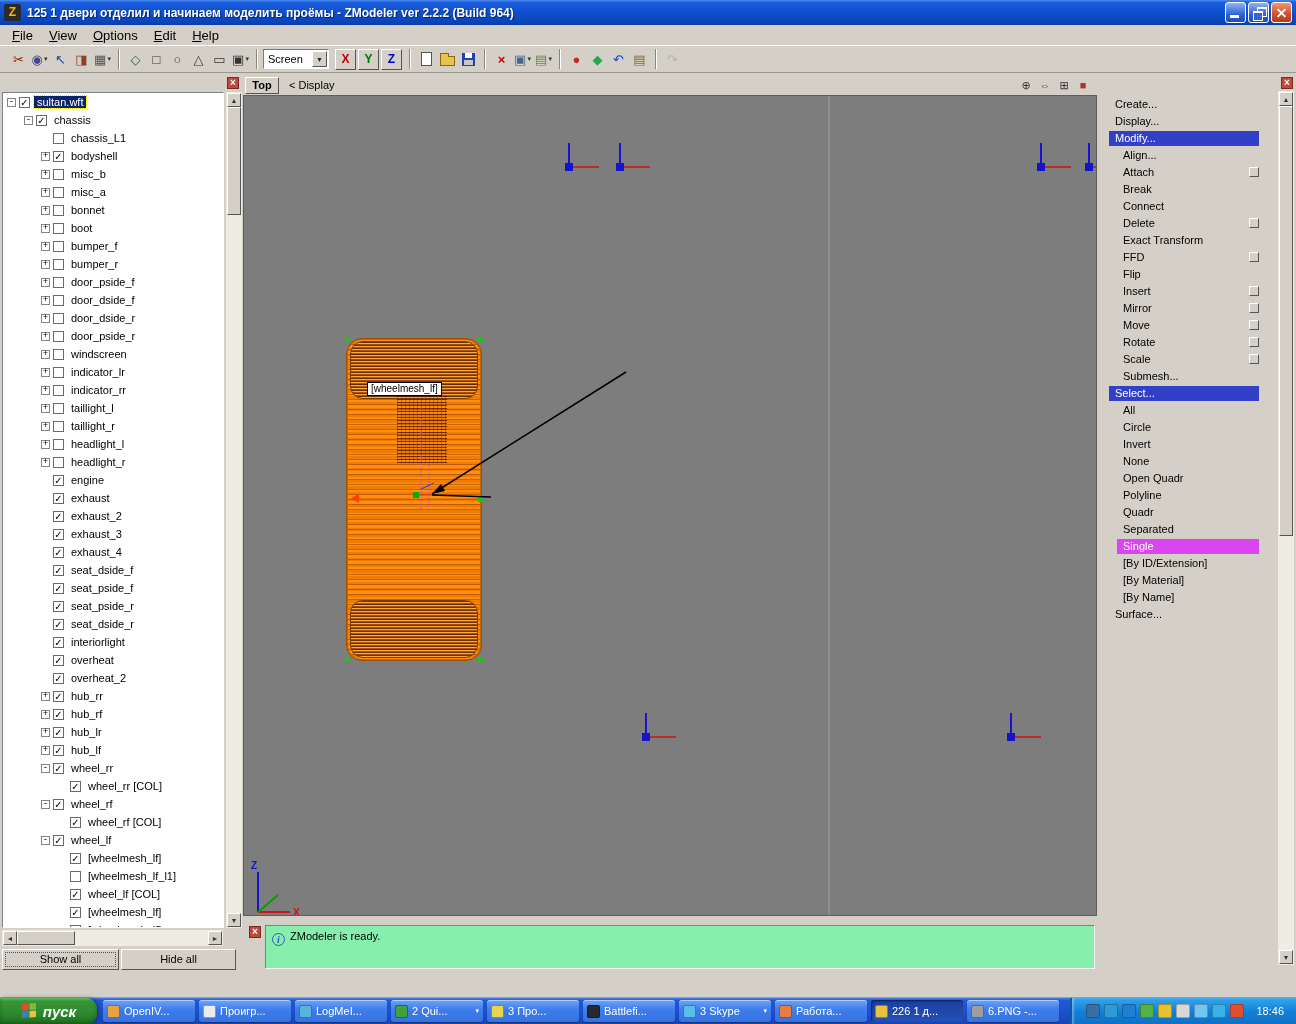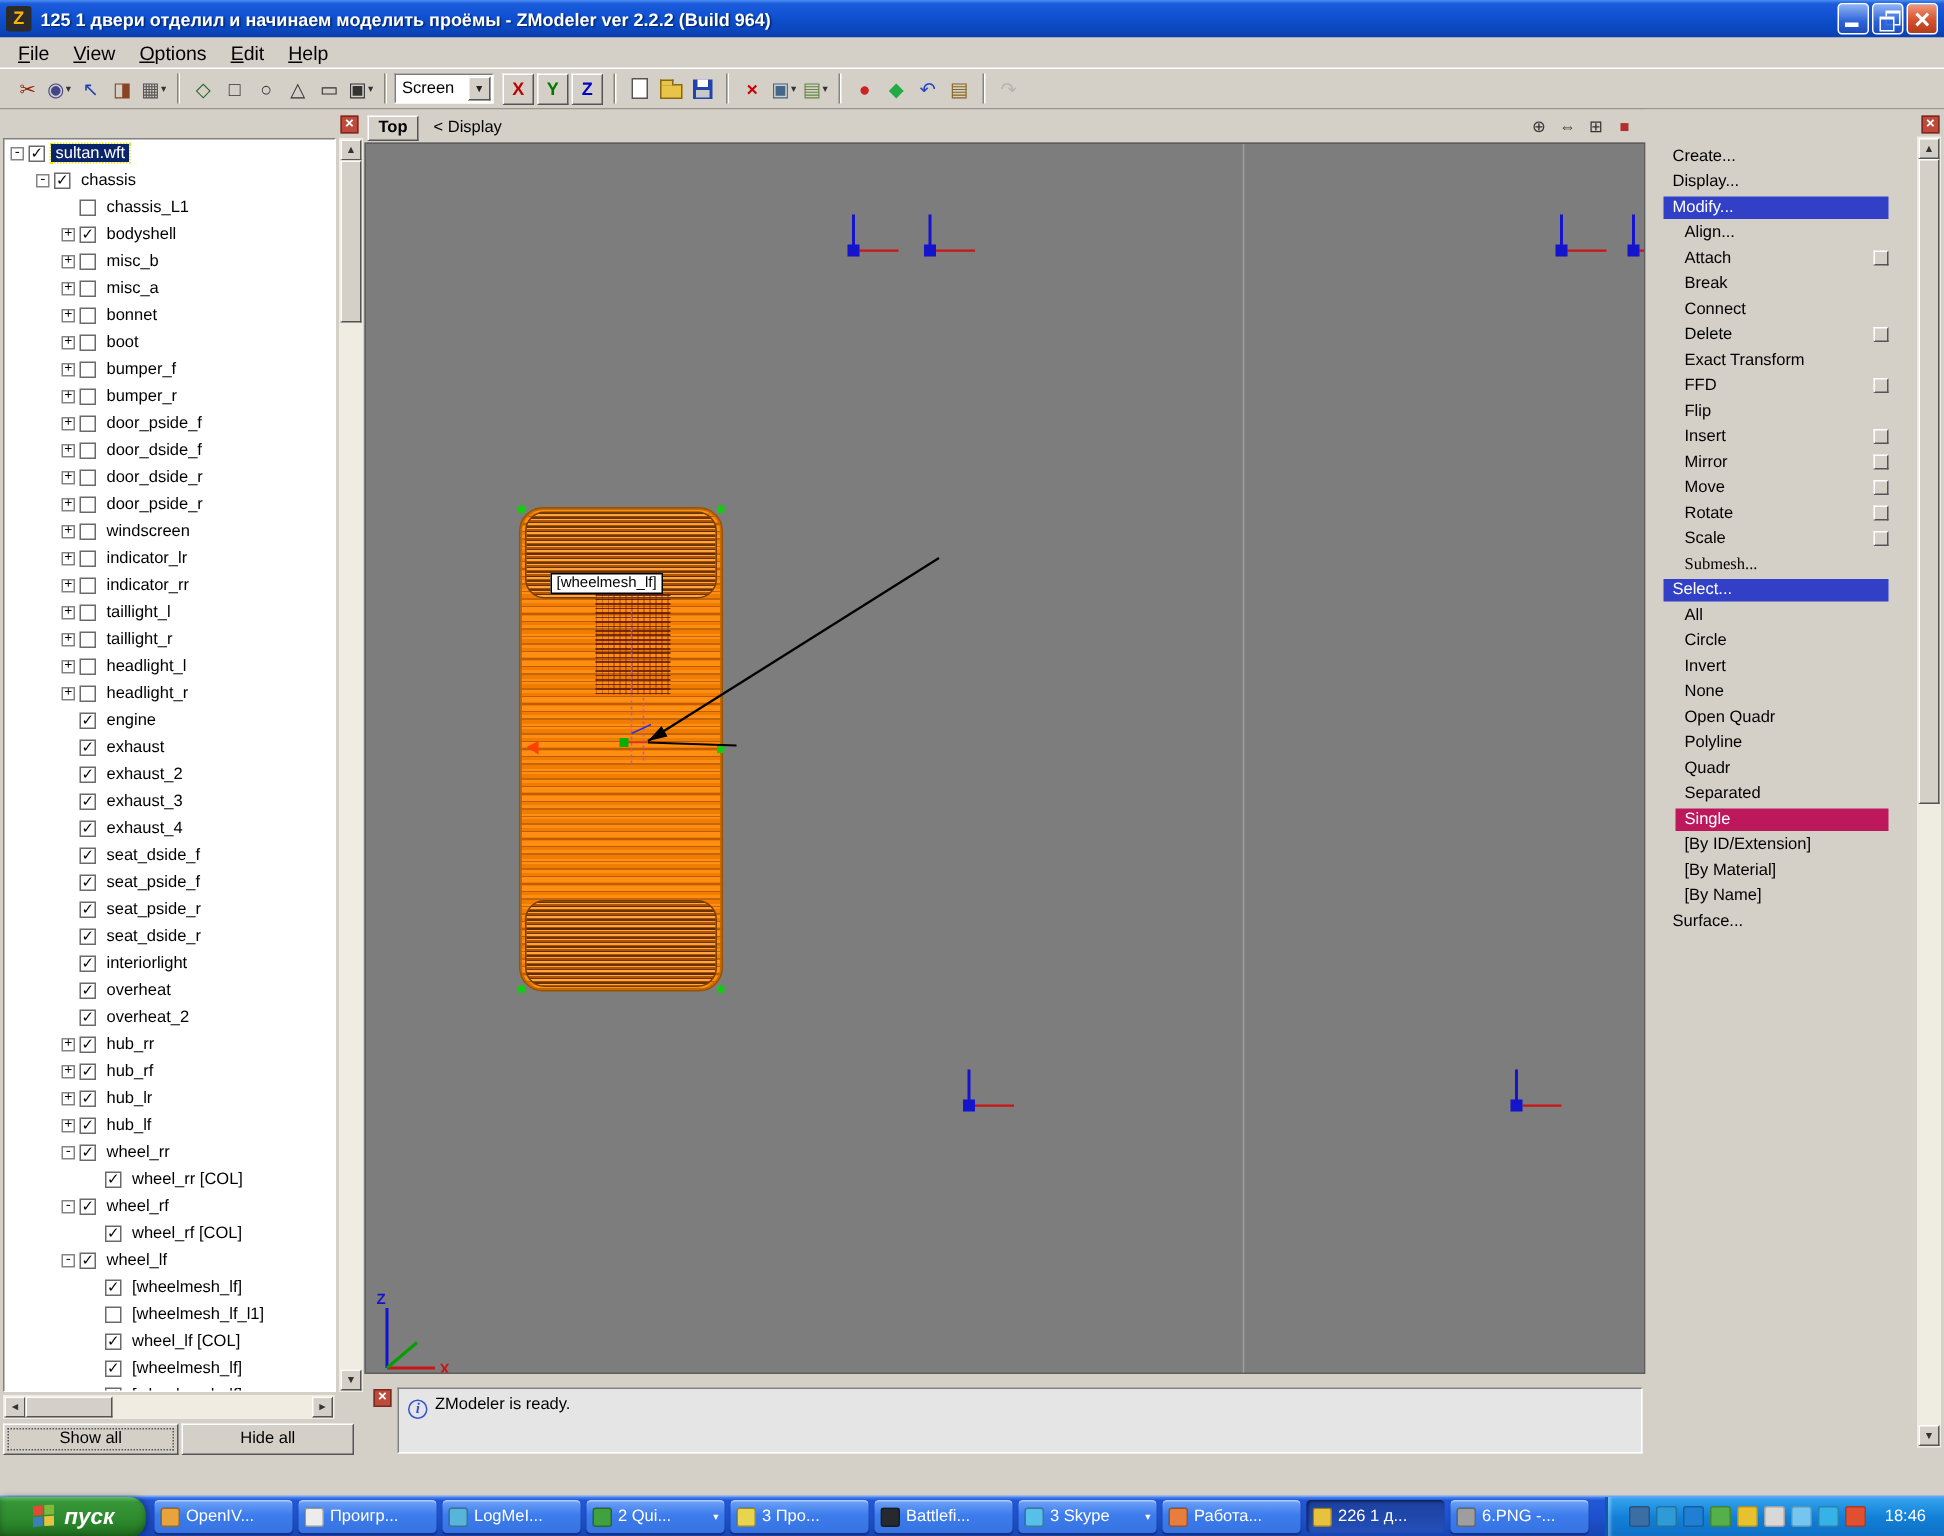--- a/index.html
+++ b/index.html
@@ -119,37 +119,37 @@
       repeating-linear-gradient(0deg, rgba(90,20,10,.8) 0 1px, rgba(0,0,0,0) 1px 3px),
       repeating-linear-gradient(90deg, rgba(120,40,20,.4) 0 1px, rgba(0,0,0,0) 1px 4px);}
   .sel-marker{position:absolute;width:5px;height:5px;background:#17C817;}
   .sm-tl{left:-2px;top:-2px;} .sm-tr{right:-2px;top:-2px;}
   .sm-bl{left:-2px;bottom:-2px;} .sm-br{right:-2px;bottom:-2px;}
   .sm-mr{right:-2px;top:158px;}
   .obj-label{position:absolute;left:123px;top:286px;background:#fff;border:1px solid #000;
     font-size:10px;line-height:12px;padding:0 3px;color:#000;}
   .vp-msgbar{position:absolute;left:0;top:852px;width:854px;height:46px;}
   .msg-close{position:absolute;left:6px;top:1px;}
-  .msg-box{position:absolute;left:22px;top:0;width:830px;height:44px;background:#e5e5e5;
+  .msg-box{position:absolute;left:22px;top:0;width:830px;height:44px;background:#86efac;
     border:1px solid;border-color:#808080 #fff #fff #808080;font-size:11px;padding:4px 6px;}
   .info-icon{display:inline-block;width:13px;height:13px;border-radius:50%;border:1px solid #3355D0;
     color:#3355D0;text-align:center;vertical-align:-3px;margin-right:5px;}
   .info-icon::before{content:"i";font-family:"Liberation Serif",serif;font-style:italic;font-weight:bold;
     font-size:10px;line-height:11px;display:block;}
 
   
   .right-panel{position:absolute;left:1097px;top:0;width:199px;height:902px;background:#D4D0C8;}
   .rp-close{position:absolute;right:3px;top:4px;}
   .rp-scroll{right:2px;top:18px;height:874px;}
   .rp-scroll .sb-thumb{top:0;height:430px;}
   .rp-items{position:absolute;left:10px;top:23px;width:152px;}
   .rp-row{height:17px;font-size:11px;display:flex;align-items:center;position:relative;}
   .rp-row .lbl{flex:1;padding-left:6px;line-height:15px;}
   .hl-dark .lbl{background:#3240C8;color:#fff;}
-  .hl-light .lbl{background:#be185d;color:#fff;}
+  .hl-light .lbl{background:#d946ef;color:#fff;}
   .rp-cb{position:absolute;right:0px;top:3px;width:10px;height:10px;background:#D4D0C8;
     border:1px solid;border-color:#fff #555 #555 #fff;}
 
   
   .statusrow{position:absolute;left:0;top:975px;width:100%;height:22px;background:#D4D0C8;border-top:1px solid #fff;}
   .sr-cell{position:absolute;top:2px;height:18px;border:1px solid;border-color:#808080 #fff #fff #808080;
     font-size:11px;line-height:16px;padding:0 4px;white-space:nowrap;overflow:hidden;}
   .sr-mode{left:933px;width:97px;font-weight:bold;text-align:center;background:#ECE9D8;}
   .sr-auto{left:1034px;width:41px;font-weight:bold;text-align:center;}
   .sr-cursor{left:1079px;width:213px;}
@@ -681,21 +681,21 @@
             <span class="rp-cb"></span>
           </div>
           <div class="rp-row" style="padding-left: 10px;">
             <span class="lbl">Rotate</span>
             <span class="rp-cb"></span>
           </div>
           <div class="rp-row" style="padding-left: 10px;">
             <span class="lbl">Scale</span>
             <span class="rp-cb"></span>
           </div>
-          <div class="rp-row" style="padding-left: 10px; font-family: Liberation Serif, serif;">
+          <div class="rp-row" style="padding-left: 10px;">
             <span class="lbl">Submesh...</span>
           </div>
           <div class="rp-row hl-dark" style="padding-left: 2px;">
             <span class="lbl">Select...</span>
           </div>
           <div class="rp-row" style="padding-left: 10px;">
             <span class="lbl">All</span>
           </div>
           <div class="rp-row" style="padding-left: 10px;">
             <span class="lbl">Circle</span>

